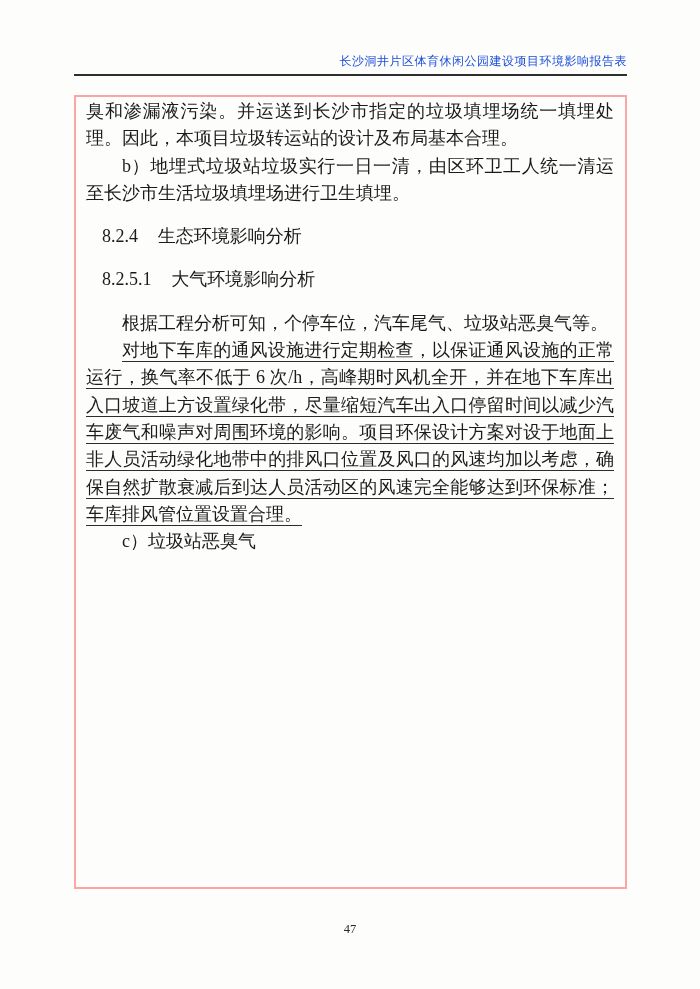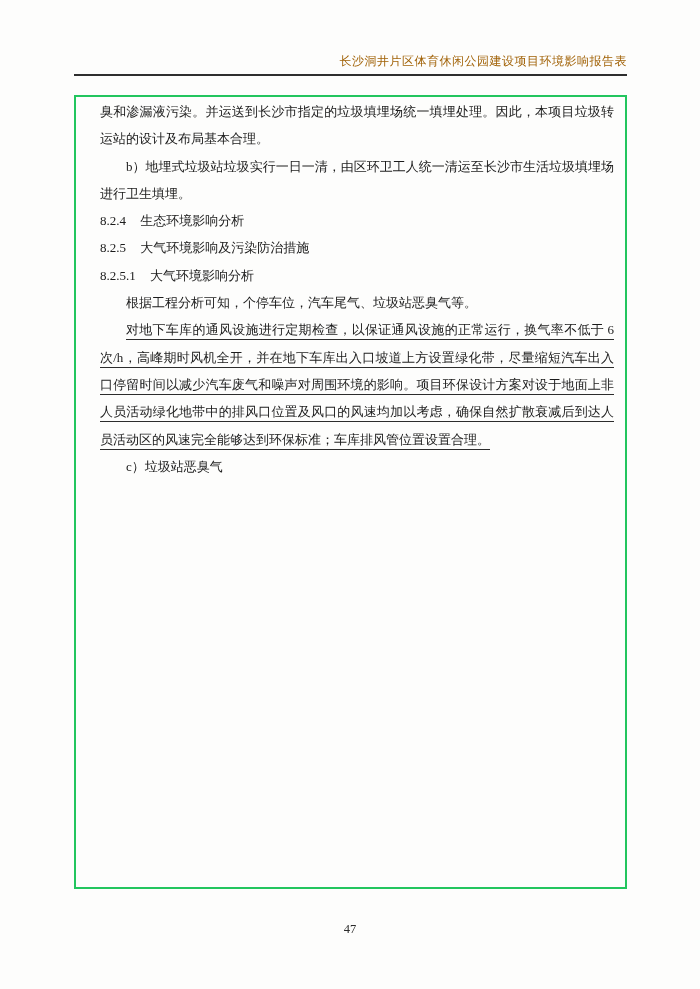--- a/index.html
+++ b/index.html
@@ -15,49 +15,49 @@
     width:700px;height:989px;
     background:#fdfdfc;
     overflow:hidden;
   }
   .doc-header{
     position:absolute;
     top:53px;left:74px;width:553px;
     text-align:right;
     font-size:12px;
     letter-spacing:.5px;
-    color:#a16207;
+    color:#1d4ed8;
   }
   .header-rule{
     position:absolute;
     top:74px;left:74px;width:553px;
     border-top:2px solid #2e2e2e;
     height:0;
   }
   .content-box{
     position:absolute;
     top:95px;left:74px;
     width:553px;height:794px;
     box-sizing:border-box;
-    border:2px solid #22c55e;
-    padding:1px 11px 0 24px;
-    font-size:13px;
+    border:2px solid #fca5a5;
+    padding:1px 11px 0 10px;
+    font-size:18px;
     line-height:27.3px;
     text-align:justify;
     overflow:hidden;
   }
   .para{margin:0;text-indent:2em;}
   .para.no-indent{text-indent:0;}
   .u{
     text-decoration:underline;
     text-underline-offset:5px;
     text-decoration-thickness:1px;
     text-decoration-color:#2c2c2c;
   }
-  .heading{margin:0;}
+  .heading{margin:16px;}
   .heading .h-num{display:inline-block;}
   .heading .h-title{display:inline-block;margin-left:.85em;}
   .page-footer{
     position:absolute;
     top:922px;left:0;width:700px;
     text-align:center;
     font-size:12.5px;
     color:#2a2a2a;
   }
 </style>
@@ -75,24 +75,20 @@
     <p class="para no-indent">臭和渗漏液污染。并运送到长沙市指定的垃圾填埋场统一填埋处理。因此，本项目垃圾转运站的设计及布局基本合理。</p>
 
     <p class="para">b）地埋式垃圾站垃圾实行一日一清，由区环卫工人统一清运至长沙市生活垃圾填埋场进行卫生填埋。</p>
 
     <p class="heading">
       <span class="h-num">8.2.4</span>
       <span class="h-title">生态环境影响分析</span>
     </p>
 
 
-    <p class="heading">
-      <span class="h-num">8.2.5</span>
-      <span class="h-title">大气环境影响及污染防治措施</span>
-    </p>
 
     <p class="heading">
       <span class="h-num">8.2.5.1</span>
       <span class="h-title">大气环境影响分析</span>
     </p>
 
     <p class="para">根据工程分析可知，个停车位，汽车尾气、垃圾站恶臭气等。</p>
 
 
 

